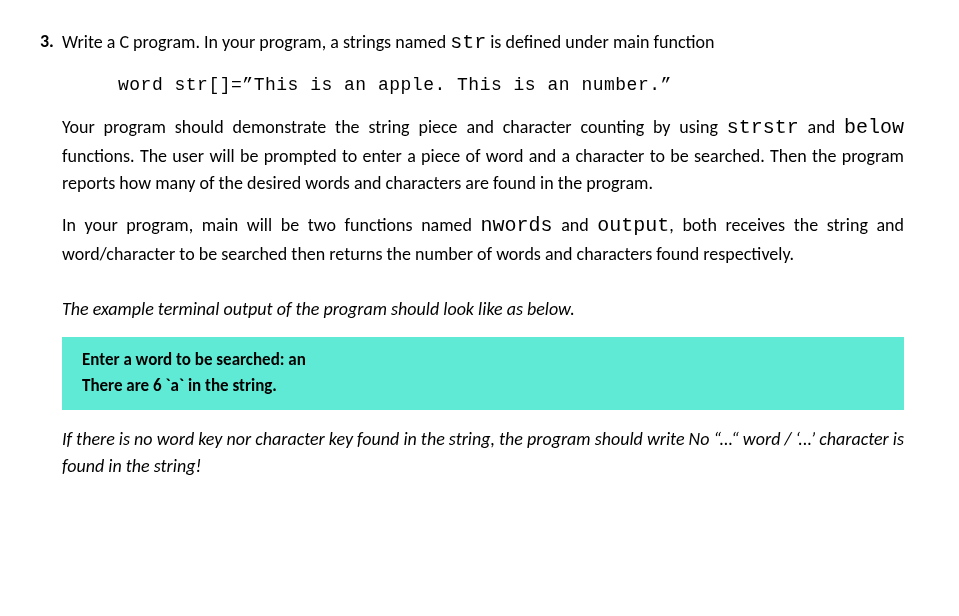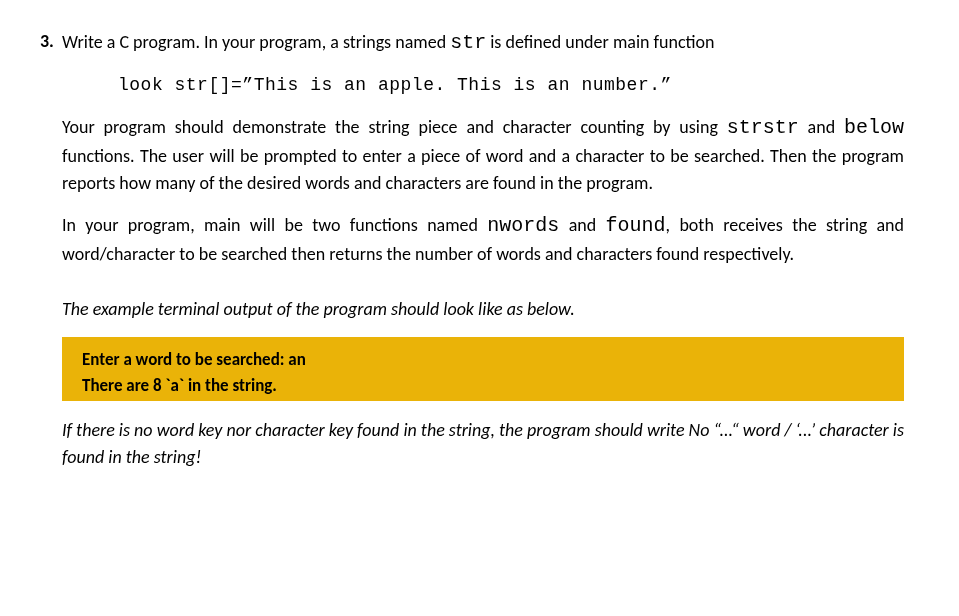--- a/index.html
+++ b/index.html
@@ -46,22 +46,22 @@
       text-align: justify;
     }
     .italic-bold {
       font-style: italic;
       font-weight: normal;
     }
     .italic {
       font-style: italic;
     }
     .terminal-box {
-      background: #eab308;
-      padding: 10px 20px 1px 20px;
+      background: #5eead4;
+      padding: 10px 20px 10px 20px;
       margin: 6px 0 16px 22px;
       line-height: 1.55;
     }
     .terminal-line {
       font-weight: bold;
       font-size: 17px;
     }
     .space-before {
       margin-top: 28px;
     }
@@ -70,33 +70,33 @@
 <body>
 
 <div class="question-header">
   <div class="q-number">3.</div>
   <div class="q-content">
     <span>Write a C program. In your program, a strings named </span><span class="code-inline">str</span><span> is defined under main function</span>
   </div>
 </div>
 
 <div class="code-line">
-  <span>look str[]=</span><span>”This is an apple. This is an number.”</span>
+  <span>word str[]=</span><span>”This is an apple. This is an number.”</span>
 </div>
 
 <div class="para indent">
   <span>Your program should demonstrate the string piece and character counting by using </span><span class="code-inline">strstr</span><span> and </span><span class="code-inline">below</span><span> functions. The user will be prompted to enter a piece of word and a character to be searched. Then the program reports how many of the desired words and characters are found in the program.</span>
 </div>
 
 <div class="para indent">
-  <span>In your program, main will be two functions named </span><span class="code-inline">nwords</span><span> and  </span><span class="code-inline">found</span><span>, both receives the string and word/character to be searched then returns the number of words and characters found respectively.</span>
+  <span>In your program, main will be two functions named </span><span class="code-inline">nwords</span><span> and  </span><span class="code-inline">output</span><span>, both receives the string and word/character to be searched then returns the number of words and characters found respectively.</span>
 </div>
 
 <div class="para indent italic-bold space-before">The example terminal output of the program should look like as below.</div>
 
 <div class="terminal-box">
   <div class="terminal-line">Enter a word to be searched: an</div>
-  <div class="terminal-line">There are 8 `a` in the string.</div>
+  <div class="terminal-line">There are 6 `a` in the string.</div>
 </div>
 
 <div class="para indent italic">
   <span>If there is no word key nor character key found in the string, the program should write </span><span class="italic-bold">No “...“  word / ‘...’ character is found in the string</span><span>!</span>
 </div>
 
 </body></html>

